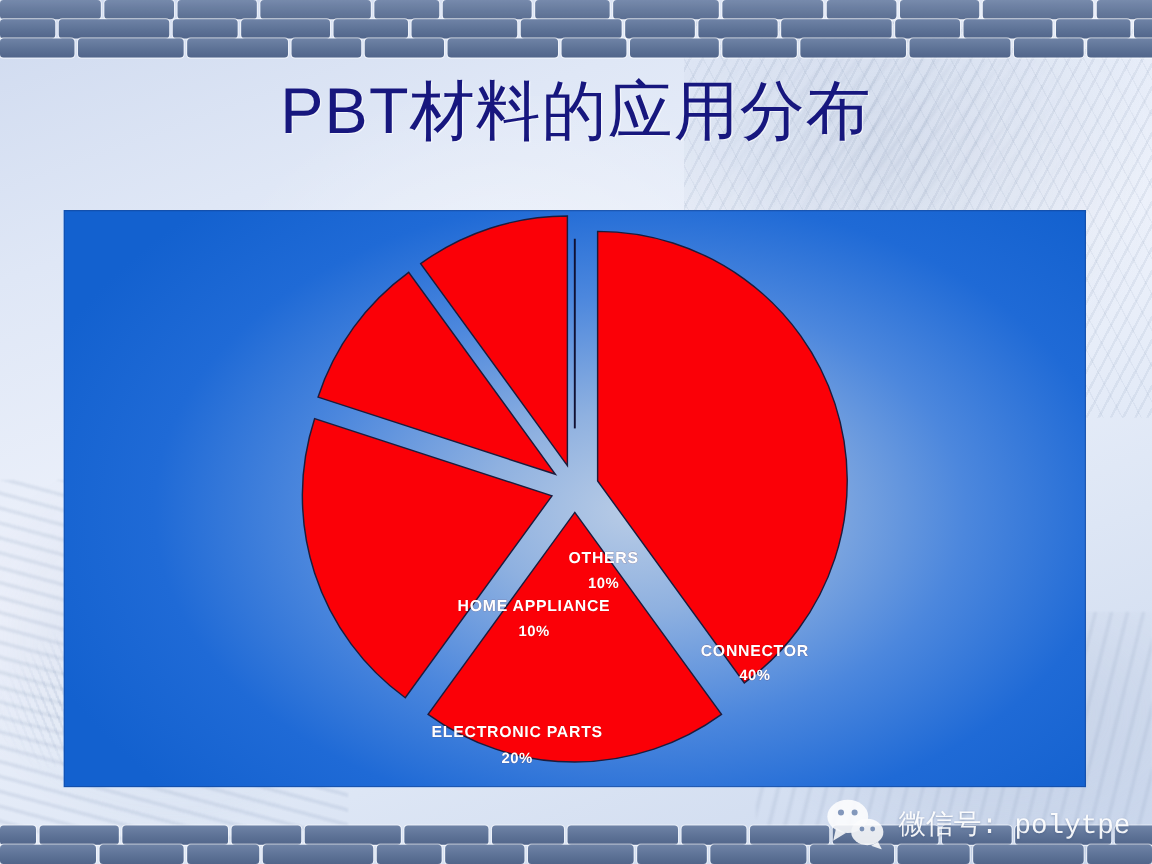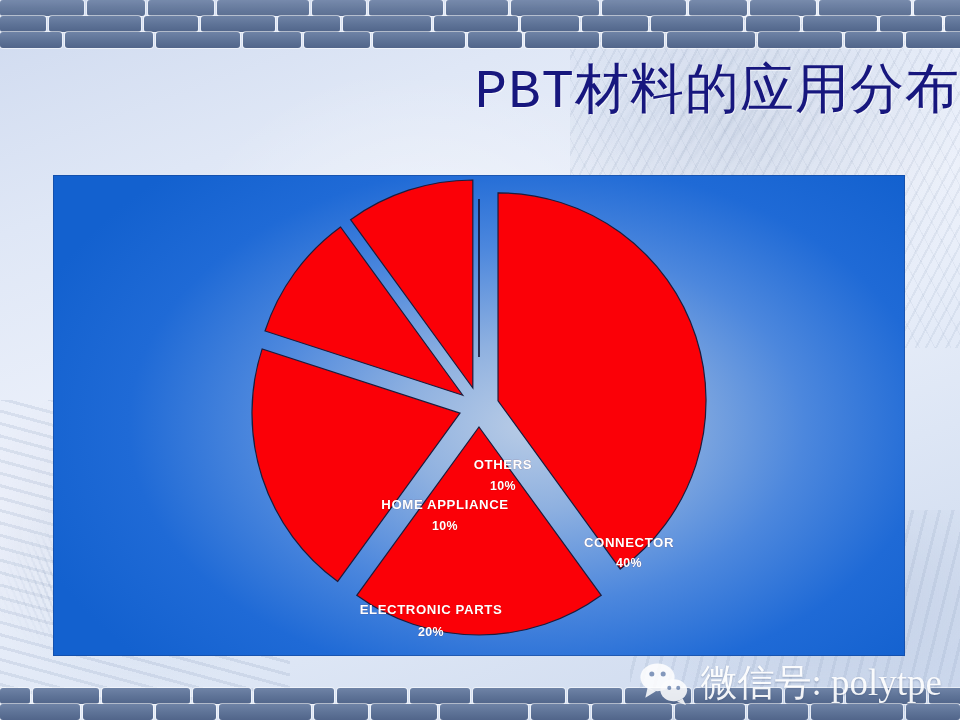--- a/index.html
+++ b/index.html
@@ -92,28 +92,28 @@
   .brick-band.top { top: 0; }
   .brick-band.top .brick-row:nth-child(1) { opacity: .92; }
   .brick-band.bottom { bottom: 0; }
 
   
   .title {
     position: absolute;
     top: 64px;
     left: 0;
     width: 960px;
-    text-align: right;
+    text-align: center;
     font-size: 54px;
     line-height: 1.08;
     font-weight: 400;
     color: #17177e;
     letter-spacing: 1px;
     text-shadow: 1px 1px 0 rgba(255,255,255,0.6);
-    font-family: Liberation Mono, monospace;
+    font-family: Liberation Sans, sans-serif;
     white-space: nowrap;
   }
 
   
   .chart-panel {
     position: absolute;
     left: 53px;
     top: 175px;
     width: 852px;
     height: 481px;
@@ -148,24 +148,24 @@
   .watermark {
     position: absolute;
     right: 18px;
     bottom: 12px;
     display: flex;
     align-items: center;
     gap: 10px;
     pointer-events: none;
   }
   .wm-text {
-    font-size: 37px;
+    font-size: 23px;
     color: #ffffff;
     opacity: .92;
-    font-family: Liberation Serif, serif;
+    font-family: Liberation Mono, monospace;
     text-shadow: 0 1px 2px rgba(60,80,120,.45);
     white-space: nowrap;
   }
   .wm-icon { width: 52px; height: 44px; opacity: .92; }
 </style>
 </head>
 <body>
 
 <div id="slide">
 

